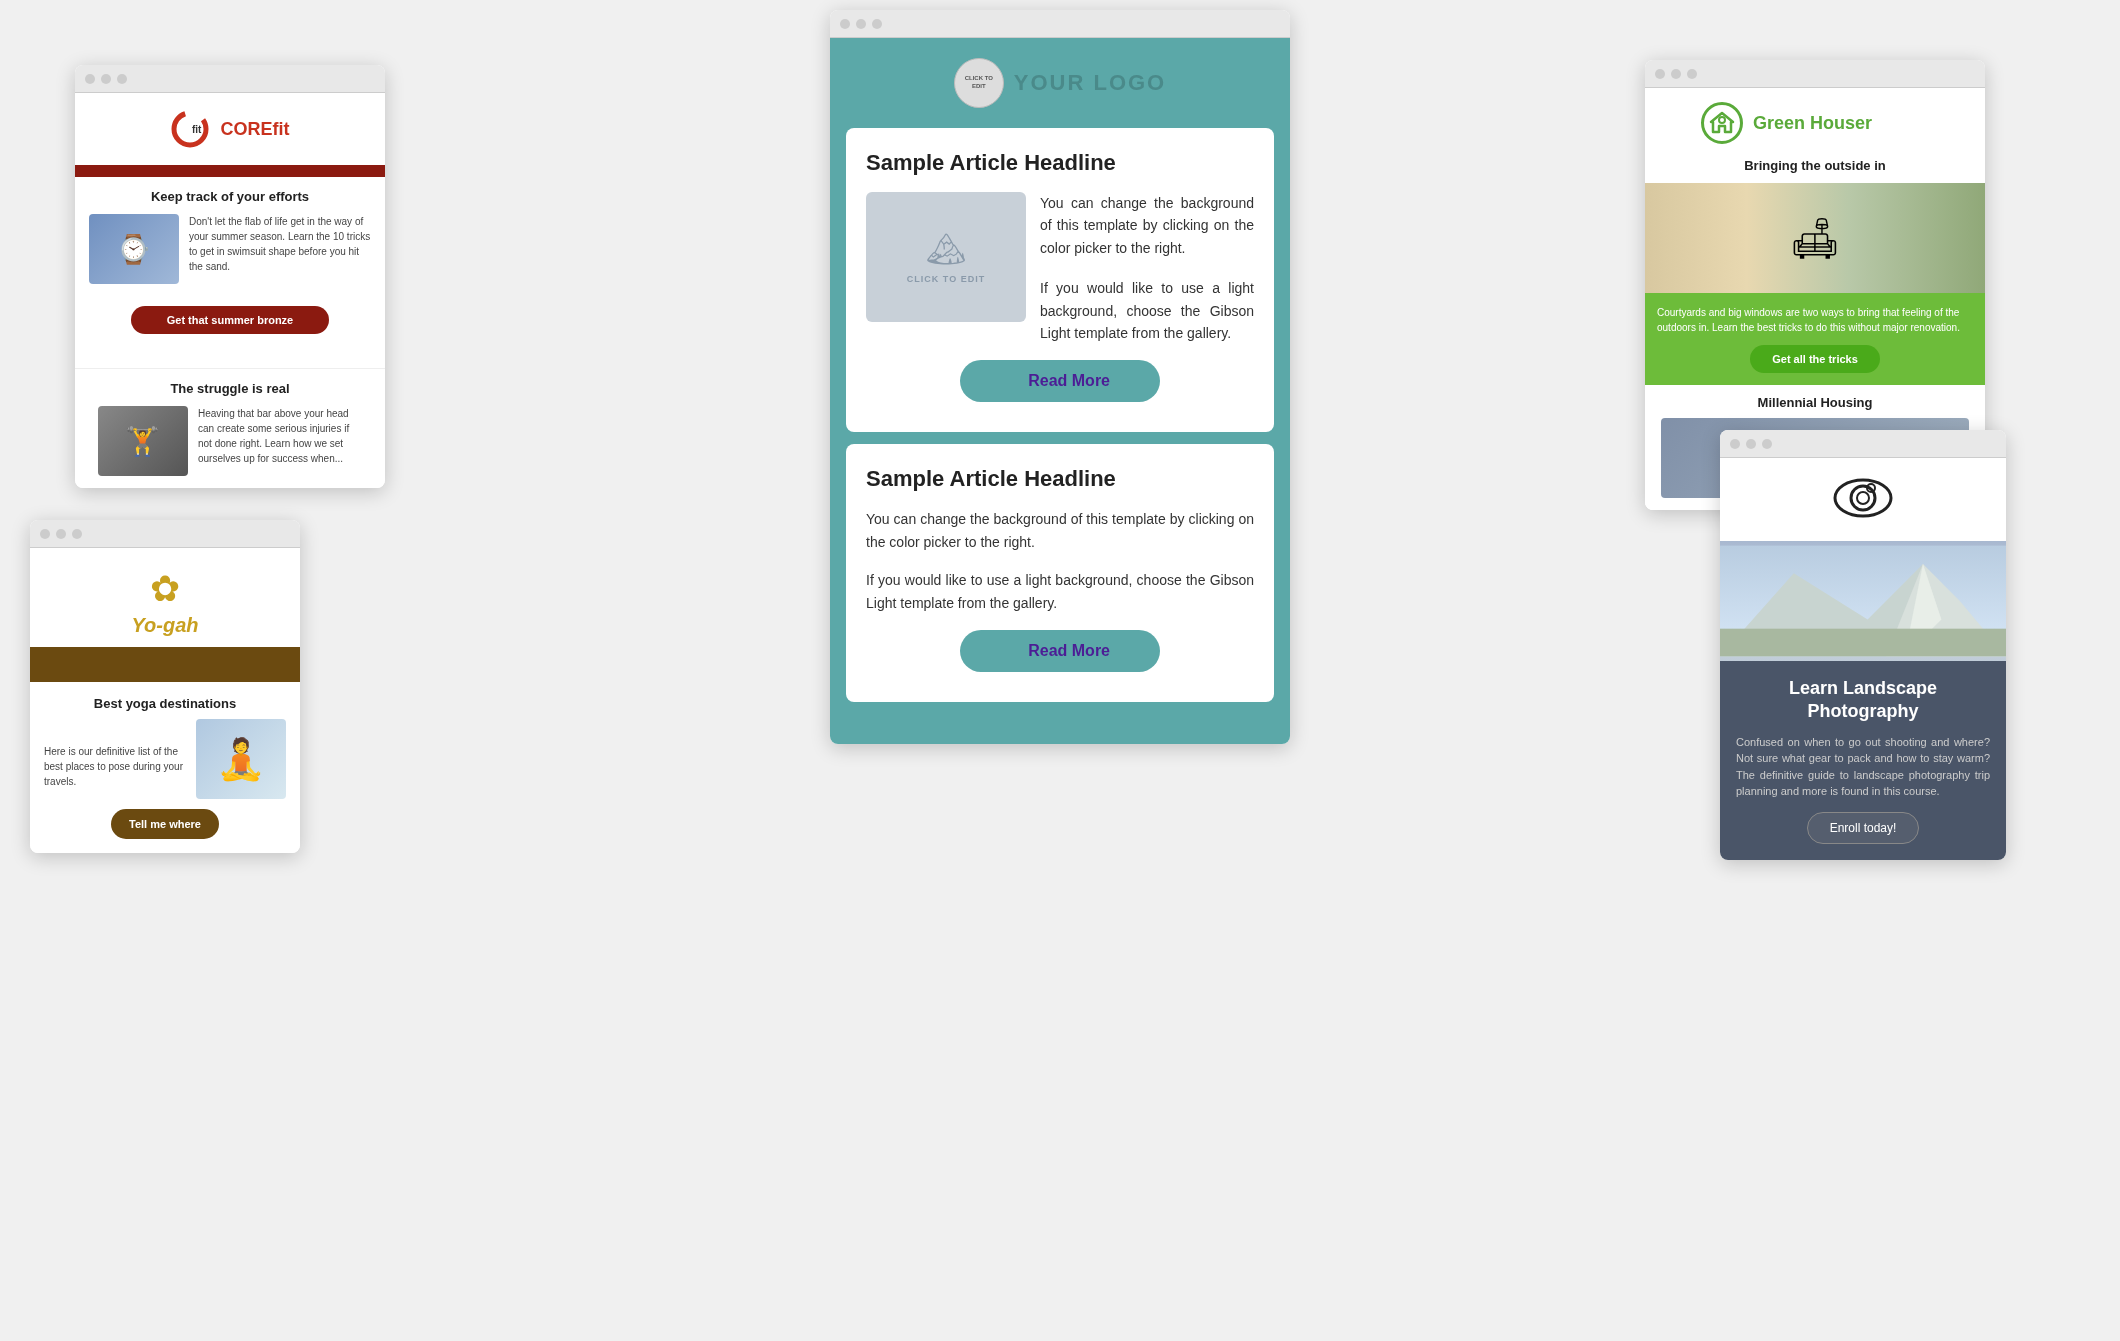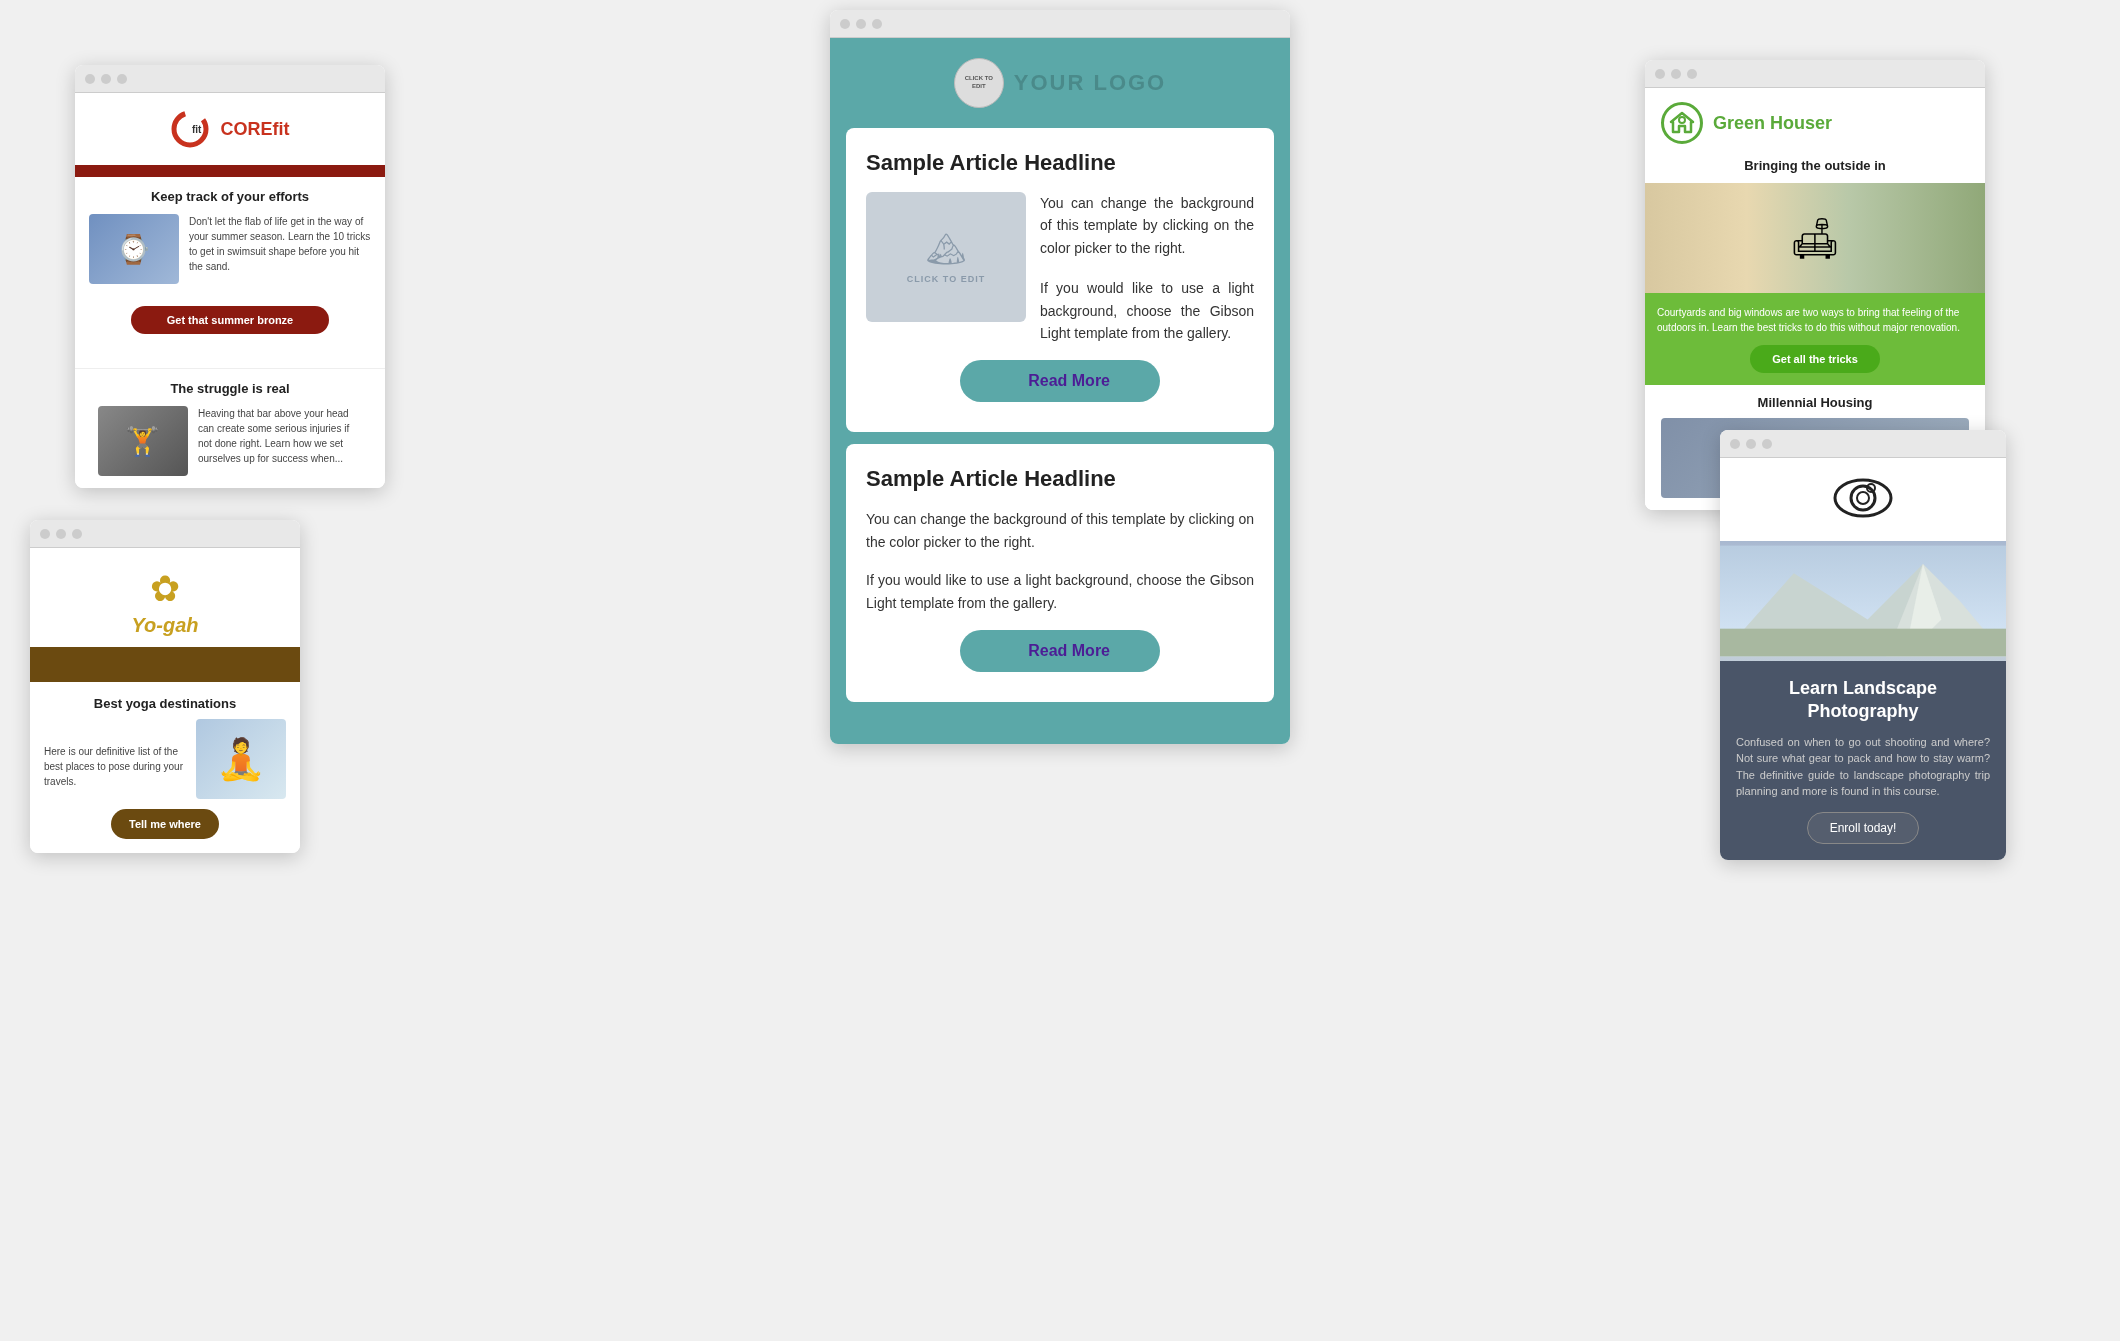--- a/index.html
+++ b/index.html
@@ -366,20 +366,21 @@
 
     .greenhouser-content {
       background: #fff;
     }
 
     .greenhouser-logo-area {
       display: flex;
       align-items: center;
       gap: 10px;
       padding: 14px 16px;
+      margin-left: 40px;
     }
 
     .greenhouser-logo-icon {
       width: 42px;
       height: 42px;
       border-radius: 50%;
       border: 3px solid #5aaa3a;
       display: flex;
       align-items: center;
       justify-content: center;

